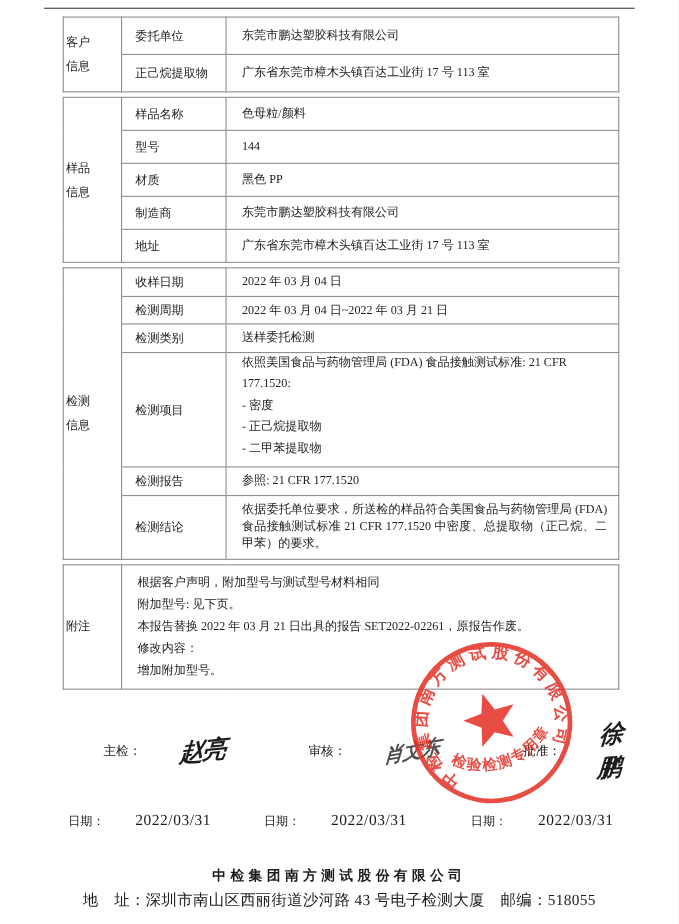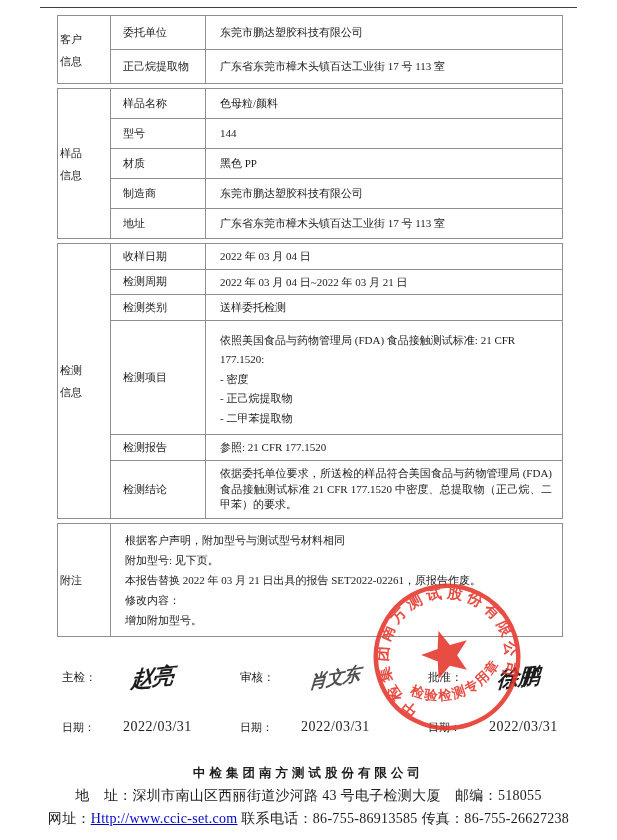--- a/index.html
+++ b/index.html
@@ -24,29 +24,29 @@
   .tables { margin:7px 54px 0 57px; }
   table.sec { width:100%; border-collapse:collapse; table-layout:fixed; margin-bottom:4px; }
   table.sec td { border:1px solid #8f8f8f; font-size:11px; vertical-align:middle; }
   col.c-group { width:53px; } col.c-label { width:95px; }
   td.g { text-align:left; white-space:pre-line; line-height:2.0; padding:2px; }
   td.l { padding:4px 6px 4px 12px; }
   td.v { padding:4px 10px 4px 14px; line-height:1.5; white-space:pre-line; }
   .t-cust td { height:34px; }
   .t-samp td { height:30px; }
   .t-test td { height:22px; }
-  td.v-loose { line-height:1.78; padding-top:10px; padding-bottom:6px; }
+  td.v-loose { line-height:1.78; padding-top:0; padding-bottom:6px; }
   td.v-concl { line-height:1.42; padding-top:5px; padding-bottom:5px; text-align:justify;margin-top:12px; }
   .t-note td.v { line-height:1.82; padding-top:6px; padding-bottom:6px; }
   .t-note td.g { height:94px; }
 
   
   .signoff { margin:26px 52px 0 62px; position:relative; }
   .sig-row { display:flex; }
-  .sig-col { display:flex; align-items:center; }
+  .sig-col { display:flex; align-items:center;margin-left:32px; }
   .sig-col.c1 { width:178px; } .sig-col.c2 { width:188px; } .sig-col.c3 { flex:1; }
   .sig-label { font-size:11.5px; white-space:nowrap; }
   .sig-name {
     display:inline-block; font-size:22px; font-style:italic; font-weight:bold;
     transform:rotate(-6deg) skewX(-10deg); margin-left:34px; color:#1d1d1d;
     letter-spacing:-1px;
   }
   .sig-name.small { font-size:18px; color:#4e4e4e; transform:rotate(-10deg) skewX(-14deg); }
   .date-row { display:flex; margin-top:26px; }
   .date-col { display:flex; align-items:baseline; }
@@ -231,20 +231,15 @@
         <text font-size="13.5" font-weight="bold" fill="#e5352b" letter-spacing="1.5" font-family="Liberation Serif, serif">
           <textPath href="#sealBanner" startOffset="4">检验检测专用章</textPath>
         </text>
       </g>
     </svg>
   </div>
 
   <div class="footer">
     <div class="f-company">中检集团南方测试股份有限公司</div>
     <div class="f-line">地　址：深圳市南山区西丽街道沙河路 43 号电子检测大厦　邮编：518055</div>
-    <div class="f-line">
-      <span>网址：</span><span class="f-link">Http://www.ccic-set.com</span>
-      <span>联系电话：</span><span>86-755-86913585</span>
-      <span>传真：</span><span>86-755-26627238</span>
-    </div>
   </div>
 
 </div>
 
 </body></html>

